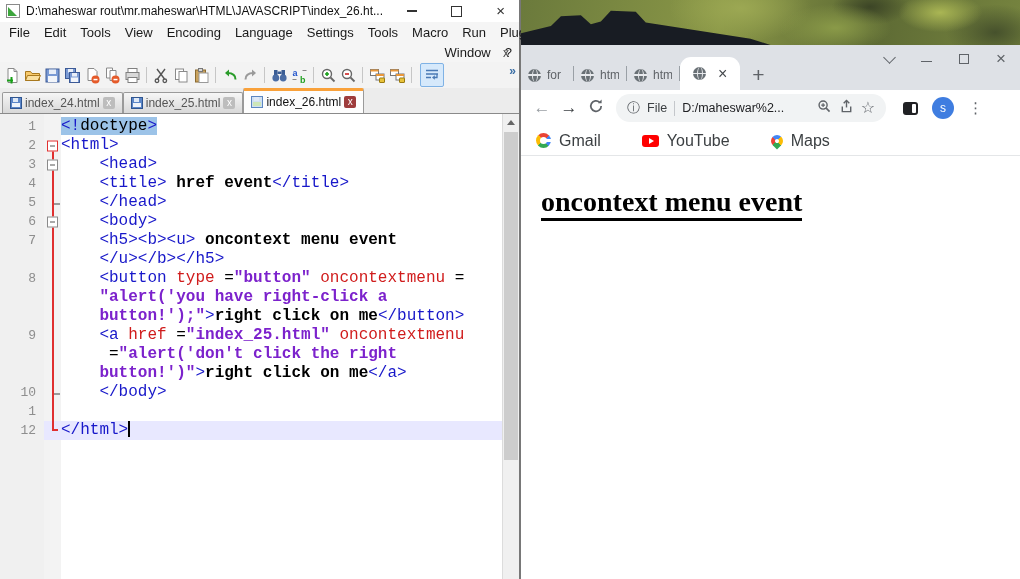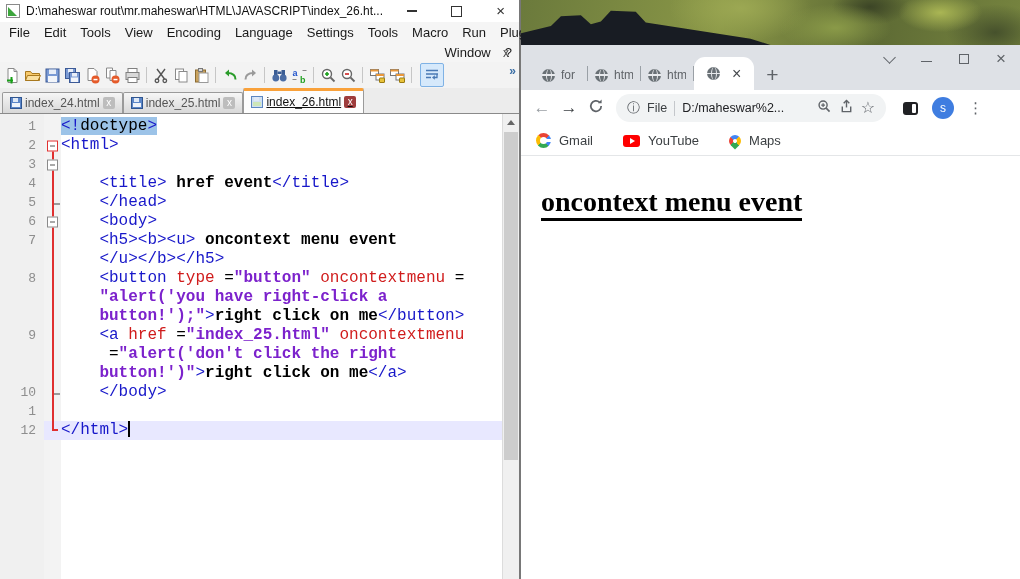--- a/index.html
+++ b/index.html
@@ -19,21 +19,21 @@
   .np-menu2{height:19px;justify-content:flex-end;}
   .np-mitem{padding:0 7px;}
   .np-menu-x{position:absolute;right:10px;font-size:12px;color:#444;}
   .np-toolbar{height:26px;flex:none;display:flex;align-items:center;gap:2px;padding-left:3px;background:#f3f3f3;position:relative;}
   .ticn{width:18px;height:18px;display:inline-flex;align-items:center;justify-content:center;flex:none;}
   .sep{width:1px;height:16px;background:#c6c6c6;margin:0 3px;flex:none;}
   .wrapic{background:#d6e9fb;border:1px solid #7fb2e5;width:22px;height:22px;border-radius:2px;display:inline-flex;align-items:center;justify-content:center;margin-left:3px;}
   .np-more{position:absolute;right:5px;top:2px;color:#3a6ea5;font-weight:bold;font-size:12px;letter-spacing:-2px;}
   .np-tabs{height:25px;flex:none;display:flex;align-items:flex-end;background:#ececec;padding-left:2px;}
   .np-tab{height:21px;display:flex;align-items:center;gap:3px;padding:10px 7px;background:linear-gradient(#f6f6f6,#d8d8d8);border:1px solid #9a9a9a;border-bottom:none;font-size:12px;color:#555;border-radius:2px 2px 0 0;box-sizing:border-box;}
-  .np-tab.act{height:25px;background:#fdfdfd;color:#111;border-top:3px solid #f9a13a;position:relative;z-index:2;text-decoration:underline;}
+  .np-tab.act{height:25px;background:#fdfdfd;color:#111;border-top:3px solid #f9a13a;position:relative;z-index:2;}
   .fsave{width:12px;height:12px;background:#5b86c8;border:1px solid #2f5590;position:relative;flex:none;box-sizing:border-box;}
   .fsave::before{content:"";position:absolute;left:2px;top:0;width:5px;height:4px;background:#dfe9f6;}
   .fsave::after{content:"";position:absolute;left:1px;bottom:1px;width:8px;height:4px;background:#eef3fa;}
   .act .fsave{background:#cfe0f2;border-color:#5c86c0;}
   .act .fsave::after{background:#cde6b8;}
   .np-tabx{width:12px;height:12px;background:#bdbdbd;border-radius:2px;color:#fff;font-size:10px;line-height:12px;text-align:center;flex:none;}
   .act .np-tabx{background:#9e3c3c;}
 
   .np-editor{flex:1;display:flex;border-top:1px solid #8a8a8a;background:linear-gradient(to right,#f0f0f0 0,#f0f0f0 44px,#f3f3f3 44px,#f3f3f3 61px,#ffffff 61px);overflow:hidden;}
   .code{flex:1;padding-top:3px;font-family:"Liberation Mono",monospace;font-size:16px;line-height:19px;overflow:hidden;}
@@ -70,21 +70,21 @@
     radial-gradient(55px 26px at 70% 15%,#3c4526 0%,transparent 70%),
     linear-gradient(100deg,#6b7a3c,#8a9747 40%,#5d6a34 70%,#76843f);}
   .roof{position:absolute;inset:0;background:#181c23;
     clip-path:polygon(0 100%,0 74%,6% 58%,8% 36%,12% 34%,14% 54%,16% 48%,18% 24%,23% 26%,25% 50%,46% 86%,50% 100%);}
   .br-tabstrip{height:45px;flex:none;background:#dee1e6;position:relative;}
   .br-winctrls{position:absolute;top:9px;right:14px;display:flex;gap:27px;align-items:center;}
   .chev{width:8px;height:8px;border-right:1.6px solid #5f6368;border-bottom:1.6px solid #5f6368;transform:rotate(45deg);margin-top:-3px;}
   .wmin{width:11px;height:1.6px;background:#5f6368;margin-top:5px;}
   .wmax{width:10px;height:10px;border:1.5px solid #5f6368;box-sizing:border-box;}
   .wclose{font-size:17px;color:#5f6368;line-height:10px;font-weight:400;}
-  .br-tabs{position:absolute;left:14px;bottom:0;display:flex;align-items:flex-end;}
+  .br-tabs{position:absolute;left:0;bottom:0;display:flex;align-items:flex-end;}
   .br-tab{height:30px;display:flex;align-items:center;gap:6px;padding:0 7px;font-size:12px;color:#5f6368;}
   .br-tab .lbl{width:19px;overflow:hidden;white-space:nowrap;}
   .tdiv{width:1px;height:15px;background:#9aa0a6;align-self:center;flex:none;}
   .br-tab-active{height:33px;background:#fff;border-radius:11px 11px 0 0;display:flex;align-items:center;gap:12px;padding:0 13px;}
   .btabx{font-size:16px;color:#45494d;line-height:14px;}
   .globe{width:13px;height:13px;border-radius:50%;background:#697075;position:relative;flex:none;}
   .globe::before{content:"";position:absolute;left:0;right:0;top:5.5px;height:1.5px;background:#e8eaed;}
   .globe::after{content:"";position:absolute;left:3.5px;top:0;bottom:0;width:6px;border-radius:50%;border-left:1.3px solid #e8eaed;border-right:1.3px solid #e8eaed;box-sizing:border-box;}
   .newtab{font-size:21px;color:#5f6368;margin:0 0 6px 12px;line-height:18px;}
   .br-toolbar{height:36px;flex:none;background:#fff;display:flex;align-items:center;padding:0 10px;gap:5px;}
@@ -94,21 +94,21 @@
   .pill{height:28px;border-radius:14px;background:#f1f3f4;display:flex;align-items:center;padding:0 11px;gap:7px;width:270px;box-sizing:border-box;margin-left:4px;flex:none;}
   .pinfo{font-size:13px;color:#5f6368;}
   .pfile{font-size:12.5px;color:#3c4043;}
   .psep{width:1px;height:15px;background:#c4c7cb;flex:none;}
   .purl{font-size:12.5px;color:#202124;flex:1;white-space:nowrap;overflow:hidden;}
   .star{font-size:16px;color:#5f6368;line-height:14px;}
   .panelic{width:15px;height:13px;background:#202124;border-radius:3px;position:relative;margin-left:12px;flex:none;}
   .panelic::after{content:"";position:absolute;right:2.5px;top:2px;bottom:2px;width:3.5px;background:#fff;border-radius:1px;}
   .avatar{width:22px;height:22px;border-radius:50%;background:#3f7de0;color:#fff;font-size:12px;display:flex;align-items:center;justify-content:center;margin-left:9px;flex:none;}
   .kebab{font-size:15px;color:#5f6368;margin-left:9px;letter-spacing:0;}
-  .br-bookmarks{height:29px;flex:none;background:#fff;border-bottom:1px solid #e4e6e8;display:flex;align-items:center;gap:30px;padding-left:15px;font-size:13px;color:#3c4043;}
+  .br-bookmarks{height:29px;flex:none;background:#fff;border-bottom:1px solid #e4e6e8;display:flex;align-items:center;gap:41px;padding-left:15px;font-size:16px;color:#3c4043;}
   .bm{display:flex;align-items:center;gap:8px;}
   .gicon{width:15px;height:15px;border-radius:50%;flex:none;position:relative;
     background:conic-gradient(from -40deg,#ea4335 0 90deg,#4285f4 90deg 180deg,#34a853 180deg 270deg,#fbbc05 270deg 360deg);}
   .gicon::after{content:"";position:absolute;inset:4px;background:#fff;border-radius:50%;}
   .gicon::before{content:"";position:absolute;right:0;top:6px;width:7px;height:3px;background:#fff;z-index:1;}
   .yticon{width:17px;height:12px;background:#ff0000;border-radius:3px;position:relative;flex:none;}
   .yticon::after{content:"";position:absolute;left:7px;top:3.2px;width:0;height:0;border-left:5px solid #fff;border-top:3px solid transparent;border-bottom:3px solid transparent;}
   .mapicon{width:12px;height:12px;flex:none;border-radius:50% 50% 50% 0;transform:rotate(-45deg);position:relative;
     background:conic-gradient(#4285f4 0 25%,#fbbc05 25% 50%,#34a853 50% 75%,#ea4335 75%);}
   .mapicon::after{content:"";position:absolute;left:4px;top:4px;width:4px;height:4px;border-radius:50%;background:#fff;}
@@ -335,20 +335,21 @@
               <div class="flineB"></div>
             </span>
             <span class="ftext"><span class="seg tag">&lt;html&gt;</span></span>
           </div>
           <div class="crow">
             <span class="gut">3</span>
             <span class="fold">
               <div class="fvline"></div>
               <div class="fbox"></div>
             </span>
+            <span class="ftext"><span class="seg pln">    </span><span class="seg tag">&lt;head&gt;</span></span>
           </div>
           <div class="crow">
             <span class="gut">4</span>
             <span class="fold">
               <div class="fvline"></div>
             </span>
             <span class="ftext"><span class="seg pln">    </span><span class="seg tag">&lt;title&gt;</span><span class="seg bld"> href event</span><span class="seg tag">&lt;/title&gt;</span></span>
           </div>
           <div class="crow">
             <span class="gut">5</span>

